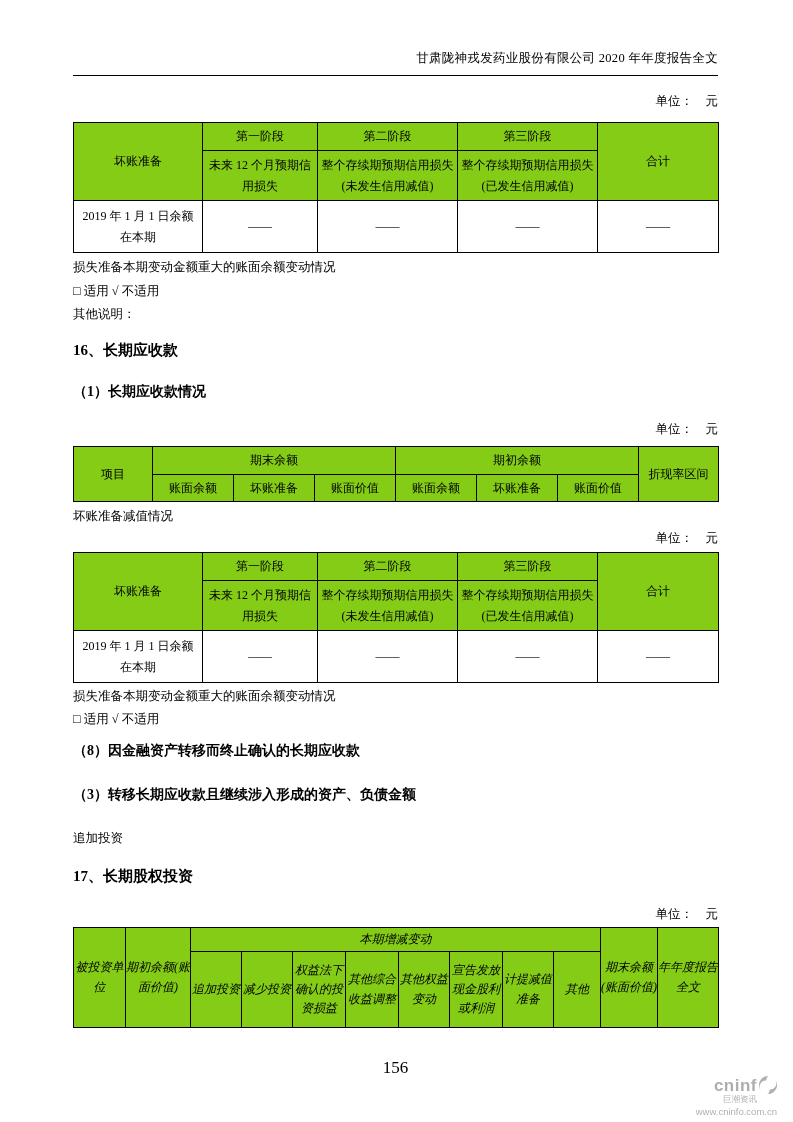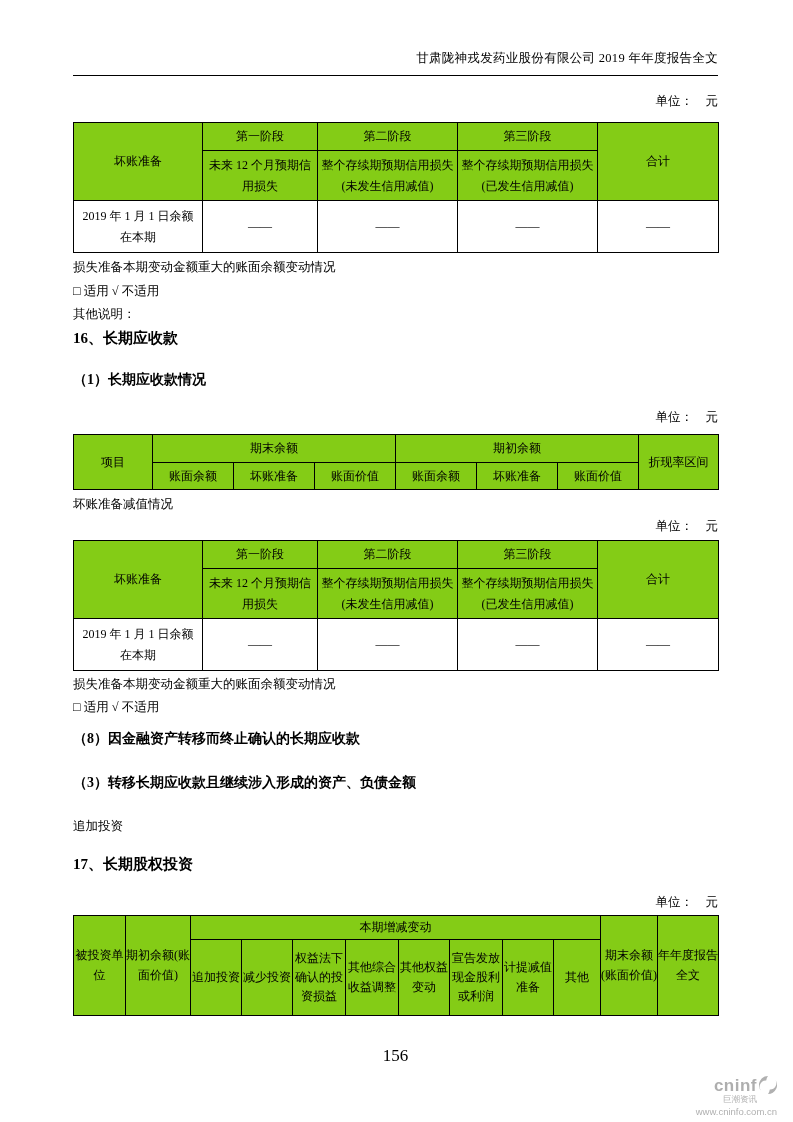--- a/index.html
+++ b/index.html
@@ -21,21 +21,21 @@
   h3.sub { font-size:14px; font-weight:bold; line-height:17px; }
 
   table.tbl {
     border-collapse:collapse; table-layout:fixed; width:645px;
     font-size:12px;
   }
   table.tbl td {
     border:1px solid #000; text-align:center; vertical-align:middle;
     padding:1px 3px; line-height:1.7; word-break:break-all;
   }
-  table.t4 td { padding:1px 0; line-height:1.6; }
+  table.t4 td { padding:1px 0; line-height:1.6;font-style:italic; }
   td.hd { background:#84cc16; }
   td.left { text-align:left; padding-left:4px; padding-right:4px; }
   tr.h28 { height:28px; } tr.h50 { height:50px;margin-left:12px; } tr.h52 { height:52px; }
   tr.h27 { height:27px; } tr.h24 { height:24px; } tr.h76 { height:76px; }
 
   .page-number { text-align:center; font-size:17px; }
 
   .logo { position:absolute; right:16px; top:1076px; text-align:right; color:#b0b0b0;margin-left:17px; }
   .logo-top { display:flex; align-items:center; justify-content:flex-end; gap:2px; }
   .logo-brand {
@@ -44,21 +44,21 @@
   }
   .logo-cn { font-size:8.5px; line-height:9px; margin-top:1px; margin-right:20px; }
   .logo-url { font-size:9.5px; line-height:11px; margin-top:2px; font-family:"Liberation Sans","DejaVu Sans",sans-serif; }
 </style>
 </head>
 <body>
 
 <div class="content">
 
   <div class="doc-header">
-    <span>甘肃陇神戎发药业股份有限公司 2019 年年度报告全文</span>
+    <span>甘肃陇神戎发药业股份有限公司 2020 年年度报告全文</span>
   </div>
 
   <div class="unit" style="margin-top:17px">单位：　元</div>
 
   <table class="tbl" style="margin-top:12px">
     <colgroup>
         <col style="width:129px">
         <col style="width:115px">
         <col style="width:140px">
         <col style="width:140px">
@@ -93,21 +93,21 @@
         <td>——</td>
         <td>——</td>
       </tr>
     </tbody>
   </table>
 
   <p class="body-line" style="margin-top:7px">损失准备本期变动金额重大的账面余额变动情况</p>
   <p class="body-line" style="margin-top:9px">□ 适用 √ 不适用</p>
   <p class="body-line" style="margin-top:8px">其他说明：</p>
 
-  <h2 class="sec" style="margin-top:8px">16、长期应收款</h2>
+  <h2 class="sec" style="margin-top:20px">16、长期应收款</h2>
   <h3 class="sub" style="margin-top:24px">（1）长期应收款情况</h3>
 
   <div class="unit" style="margin-top:21px">单位：　元</div>
 
   <table class="tbl" style="margin-top:8px">
     <colgroup>
         <col style="width:79px">
         <col style="width:81px">
         <col style="width:81px">
         <col style="width:81px">

